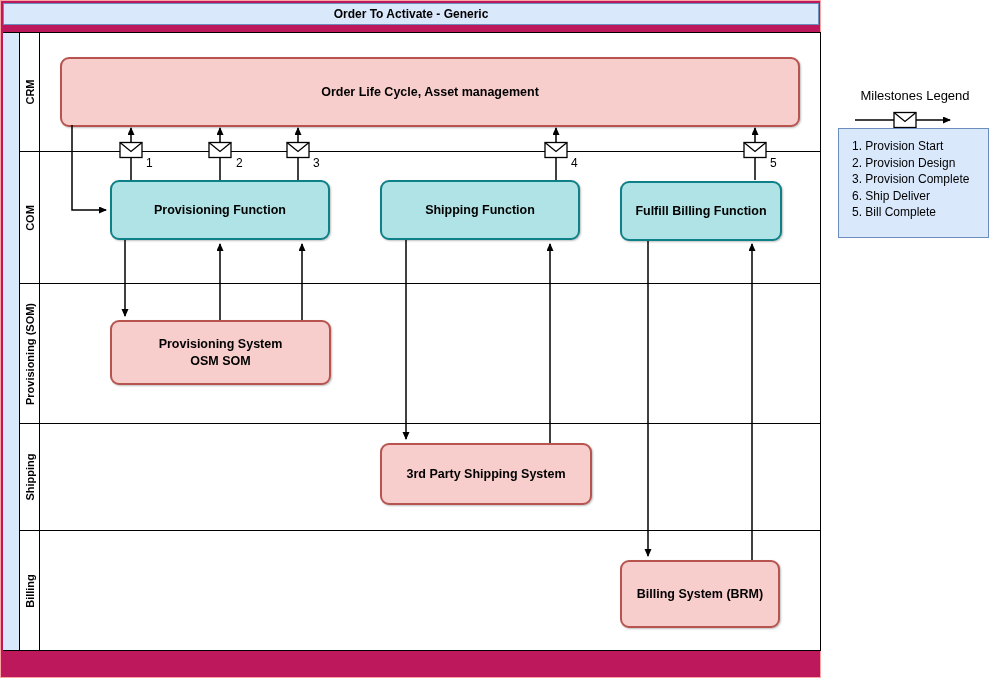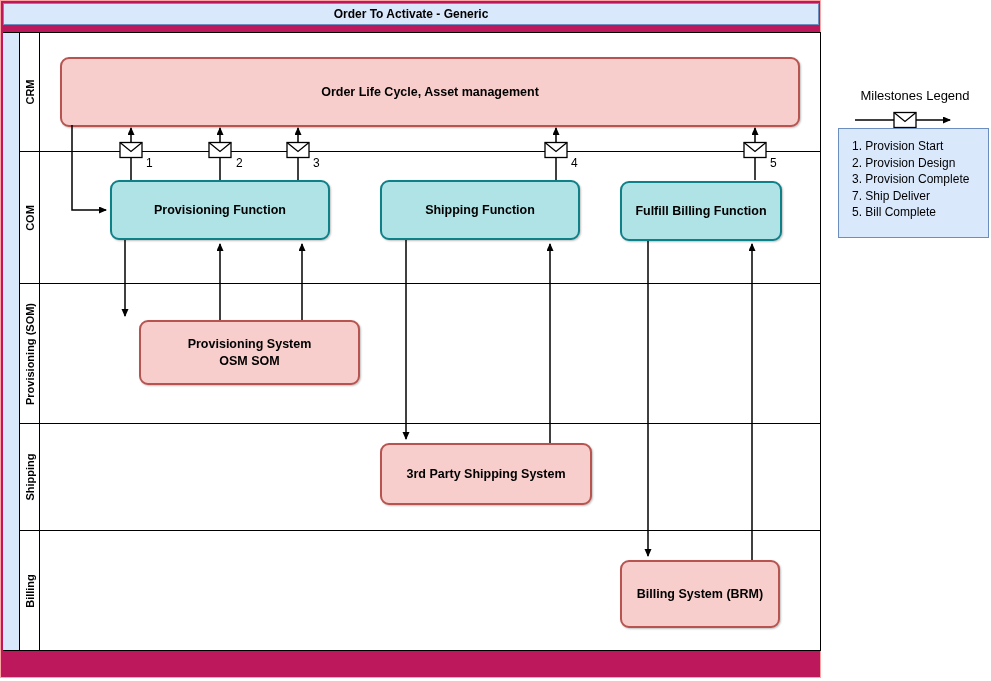--- a/index.html
+++ b/index.html
@@ -26,21 +26,21 @@
   .lane-content{flex:1;}
 
   
   .node{position:absolute;box-sizing:border-box;border-radius:9px;display:flex;flex-direction:column;align-items:center;justify-content:center;text-align:center;font-weight:bold;font-size:12.5px;line-height:1.3;box-shadow:1px 1px 2px rgba(0,0,0,0.25);}
   .node.pink{background:#f8cecc;border:2px solid #b85450;}
   .node.teal{background:#b0e3e6;border:2px solid #0e8088;}
   #order-lifecycle{left:60px;top:57px;width:740px;height:70px;}
   #provisioning-function{left:110px;top:180px;width:220px;height:60px;}
   #shipping-function{left:380px;top:180px;width:200px;height:60px;}
   #fulfill-billing-function{left:620px;top:181px;width:162px;height:60px;}
-  #provisioning-system{left:110px;top:320px;width:221px;height:65px;margin-left:29px;}
+  #provisioning-system{left:110px;top:320px;width:221px;height:65px;}
   #shipping-system{left:380px;top:443px;width:212px;height:62px;}
   #billing-system{left:620px;top:560px;width:160px;height:68px;}
 
   
   .overlay{position:absolute;left:0;top:0;width:991px;height:681px;pointer-events:none;}
 
   
   .mnum{position:absolute;font-size:12px;line-height:14px;}
 
   
@@ -179,17 +179,17 @@
   <span class="mnum" style="left:236px;top:156px;">2</span>
   <span class="mnum" style="left:313px;top:156px;">3</span>
   <span class="mnum" style="left:571px;top:156px;">4</span>
   <span class="mnum" style="left:770px;top:156px;">5</span>
 
   <div class="legend-title">Milestones Legend</div>
   <div class="legend-box">
     <div>1. Provision Start</div>
     <div>2. Provision Design</div>
     <div>3. Provision Complete</div>
-    <div>7. Ship Deliver</div>
+    <div>6. Ship Deliver</div>
     <div>5. Bill Complete</div>
   </div>
 
 </div>
 
 </body></html>

